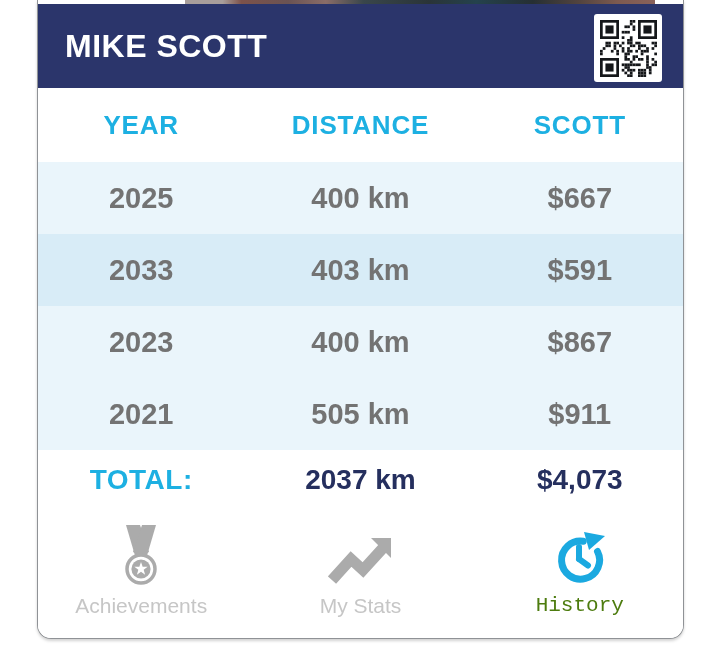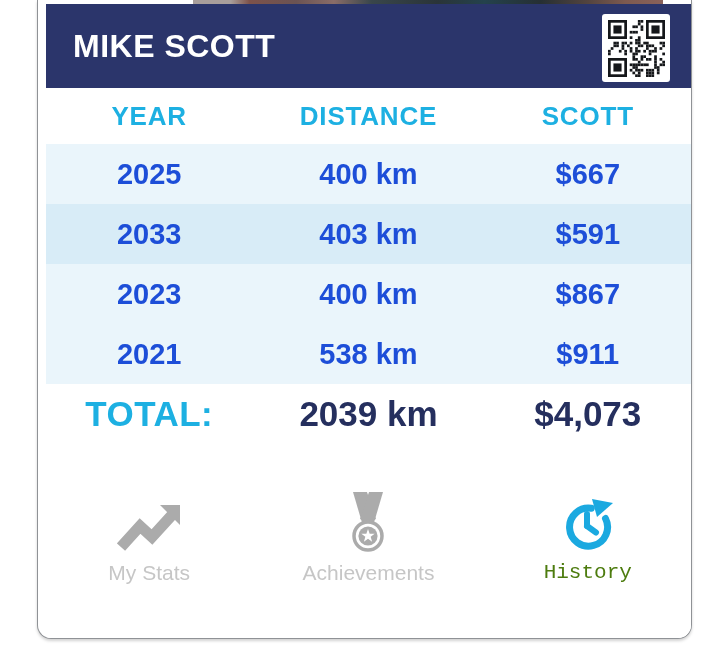--- a/index.html
+++ b/index.html
@@ -6,21 +6,21 @@
   body{
     width:707px;height:670px;background:#ffffff;position:relative;
     font-family:"Liberation Sans", sans-serif;
     -webkit-font-smoothing:antialiased;overflow:hidden;
   }
   .card{
     position:absolute;left:37px;top:0;width:645px;height:638px;
     background:#ffffff;border:1px solid #8f9296;border-top:none;
     border-radius:0 0 14px 14px;overflow:hidden;
     box-shadow:0 2px 3px rgba(0,0,0,0.18);
-    display:flex;flex-direction:column;padding-left:8px;
+    display:flex;flex-direction:column;
   }
   
   .top-strip{height:4px;display:flex;flex:0 0 auto;}
   .top-strip .ts-white-l{width:147px;background:#ffffff;}
   .top-strip .ts-photo{
     flex:0 0 470px;
     background:linear-gradient(90deg,
       #a89e9b 0%, #a89e9b 8%, #7d524a 12%, #6b5353 22%, #8a6d68 30%,
       #39464b 38%, #2a3438 52%, #24424d 62%, #262f33 74%, #53443f 84%,
       #7d5a50 92%, #8a625a 100%);
@@ -38,31 +38,31 @@
   .qr-box{
     position:absolute;right:21px;top:10px;width:68px;height:68px;
     background:#ffffff;border-radius:3px;display:flex;align-items:center;
     justify-content:center;box-sizing:border-box;
   }
   .qr-box svg{display:block;}
 
   .grid3{display:grid;grid-template-columns:32% 36% 32%;align-items:center;}
   .cell{text-align:center;}
 
-  .col-header{height:56px;flex:0 0 auto;background:#ffffff;}
+  .col-header{height:74px;flex:0 0 auto;background:#ffffff;}
   .col-header .cell{
     color:#1db0e2;font-size:26px;font-weight:800;letter-spacing:0.8px;
   }
 
-  .row{height:60px;flex:0 0 auto;font-size:29px;font-weight:800;color:#1d4ed8;}
+  .row{height:72px;flex:0 0 auto;font-size:29px;font-weight:800;color:#737373;}
   .row.tint-light{background:#eaf5fb;}
   .row.tint-dark{background:#d8ecf7;}
 
   .total-row{height:60px;flex:0 0 auto;background:#ffffff;
-    font-size:35px;font-weight:800;color:#252f5e;}
+    font-size:28px;font-weight:800;color:#252f5e;}
   .total-row .total-label{color:#1db0e2;letter-spacing:0.5px;}
 
   .tabbar{flex:1;background:#ffffff;}
   .tab{
     display:flex;flex-direction:column;align-items:center;
     justify-content:center;gap:9px;color:#ababab;cursor:pointer;
     height:100%;padding-top:2px;box-sizing:border-box;
   }
   .tab-label{font-size:21px;color:#c6c6c6;font-weight:400;}
   .tab.active{color:#1ba9e0;}
@@ -218,55 +218,55 @@
     <div class="cell">403 km</div>
     <div class="cell">$591</div>
   </div>
   <div class="row grid3 tint-light">
     <div class="cell">2023</div>
     <div class="cell">400 km</div>
     <div class="cell">$867</div>
   </div>
   <div class="row grid3 tint-light">
     <div class="cell">2021</div>
-    <div class="cell">538 km</div>
+    <div class="cell">505 km</div>
     <div class="cell">$911</div>
   </div>
 
   <div class="total-row grid3">
     <div class="cell total-label">TOTAL:</div>
-    <div class="cell">2039 km</div>
+    <div class="cell">2037 km</div>
     <div class="cell">$4,073</div>
   </div>
 
   <div class="tabbar grid3">
-
-    <div class="tab">
-      <div class="tab-icon">
-        <svg width="64" height="48" viewBox="0 0 64 48">
-          <path d="M4 43 L23 22 L35 33 L55 11" fill="none" stroke="currentColor" stroke-width="11" stroke-linejoin="miter"></path>
-          <polygon points="43,1 63,1 63,21" fill="currentColor"></polygon>
-        </svg>
-      </div>
-      <div class="tab-label">My Stats</div>
-    </div>
 
     <div class="tab">
       <div class="tab-icon">
         <svg width="52" height="60" viewBox="0 0 52 60">
           <polygon points="11,0 25,0 34,27 21,34" fill="currentColor"></polygon>
           <polygon points="41,0 27,0 18,27 31,34" fill="currentColor"></polygon>
           <circle cx="26" cy="44" r="14" fill="#ffffff" stroke="currentColor" stroke-width="3.5"></circle>
           <circle cx="26" cy="44" r="9.6" fill="currentColor"></circle>
           <path d="M26 37 L27.65 41.73 L32.66 41.84 L28.66 44.87 L30.11 49.66 L26 46.8 L21.89 49.66 L23.34 44.87 L19.34 41.84 L24.35 41.73 Z" fill="#ffffff"></path>
         </svg>
       </div>
       <div class="tab-label">Achievements</div>
     </div>
 
+    <div class="tab">
+      <div class="tab-icon">
+        <svg width="64" height="48" viewBox="0 0 64 48">
+          <path d="M4 43 L23 22 L35 33 L55 11" fill="none" stroke="currentColor" stroke-width="11" stroke-linejoin="miter"></path>
+          <polygon points="43,1 63,1 63,21" fill="currentColor"></polygon>
+        </svg>
+      </div>
+      <div class="tab-label">My Stats</div>
+    </div>
+
     <div class="tab active">
       <div class="tab-icon">
         <svg width="54" height="54" viewBox="0 0 54 54">
           <path d="M44.5 20.5 A19 19 0 1 1 30.3 10.3" fill="none" stroke="currentColor" stroke-width="7" stroke-linecap="round" transform="translate(0,0)"></path>
           <path d="M43.9 19.9 A19 19 0 1 0 31.6 47.2" fill="none" stroke="none"></path>
           <polygon points="31,1 52,5 36,19" fill="currentColor"></polygon>
           <path d="M26 28 L26 16" stroke="currentColor" stroke-width="6" stroke-linecap="round" fill="none"></path>
           <path d="M26 28 L35 34.5" stroke="currentColor" stroke-width="6" stroke-linecap="round" fill="none"></path>
         </svg>
       </div>

